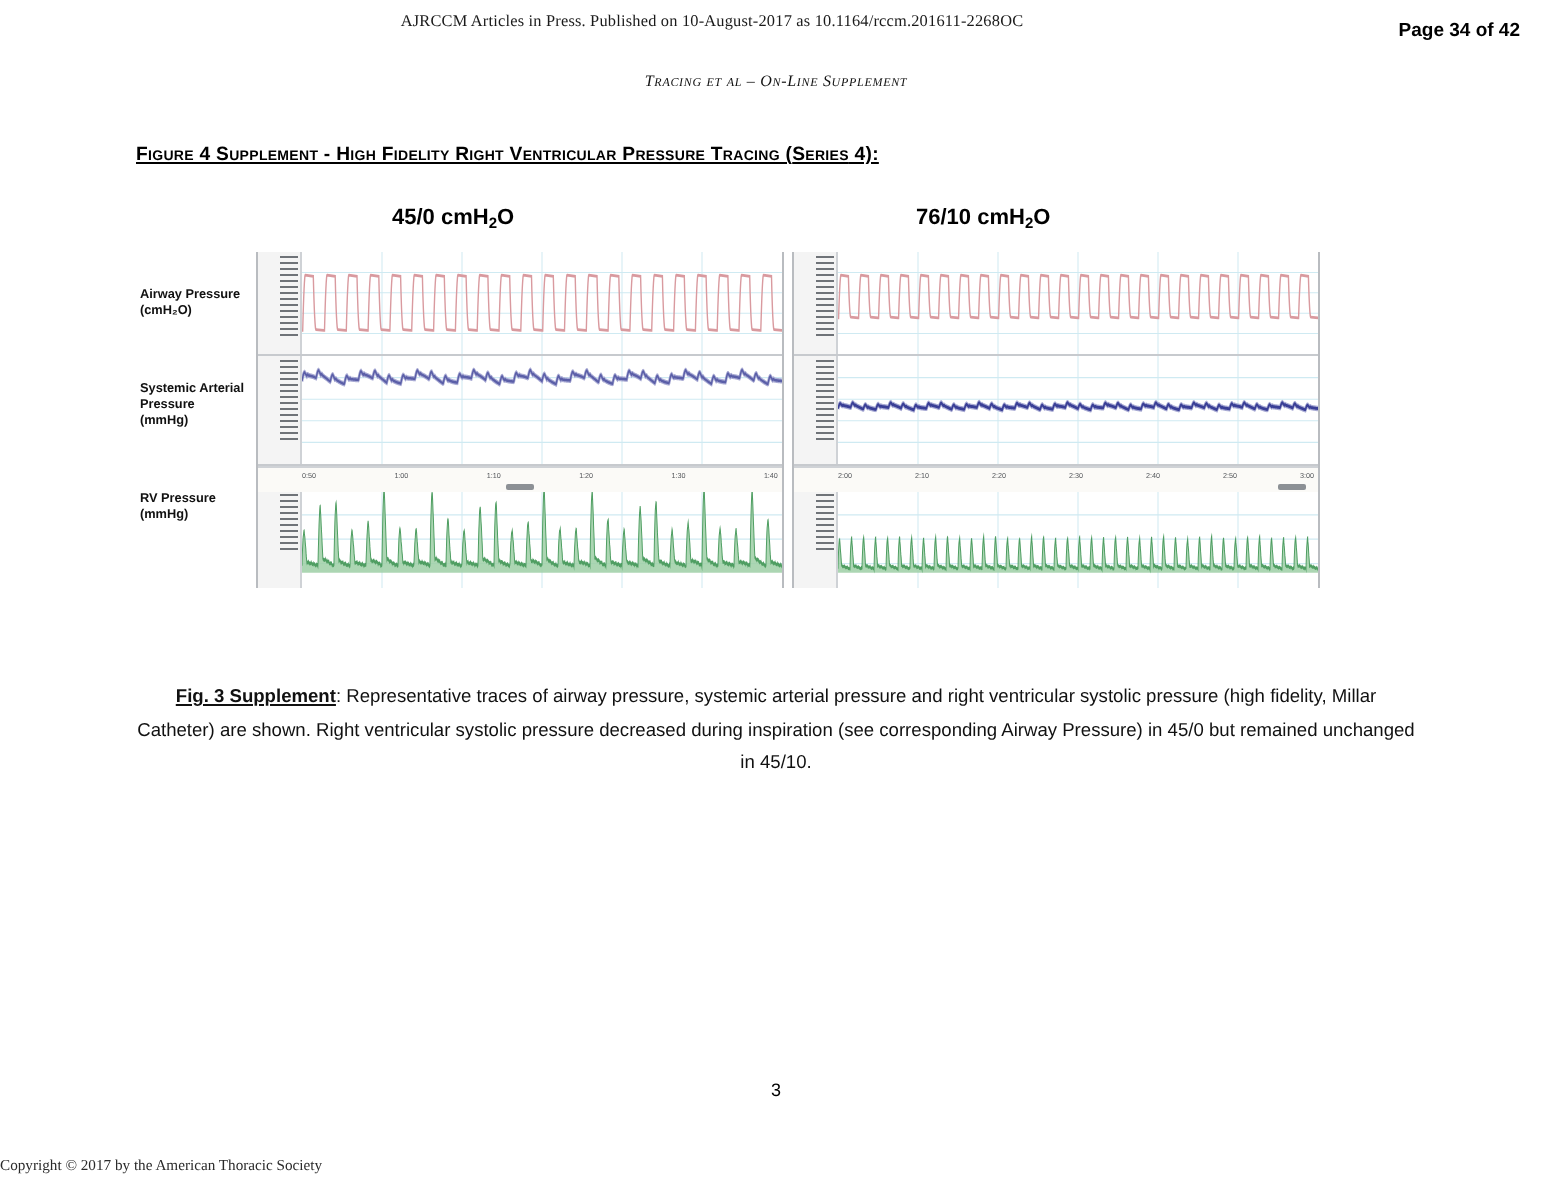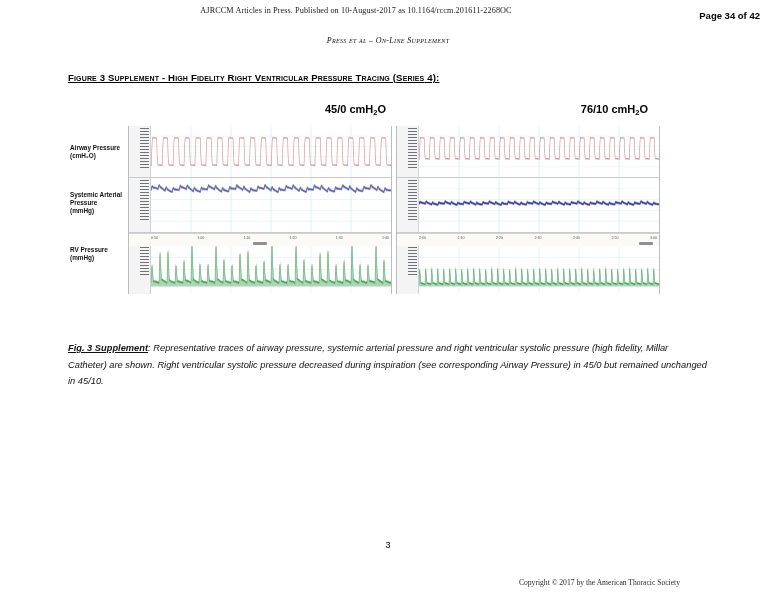--- a/index.html
+++ b/index.html
@@ -54,21 +54,21 @@
     white-space: nowrap;
   }
   .figure-title .ital { }
 
   
   .col-head {
     position: absolute; top: 103px;
     font-family: "Liberation Sans", sans-serif;
     font-size: 11px; font-weight: bold;
     color: #000;
-    text-align: right;
+    text-align: left;
   }
   #col-head-left  { left: 196px; width: 190px; }
   #col-head-right { left: 458px; width: 190px; }
   sub { font-size: 7.5px; vertical-align: -2px; }
 
   
   .row-label {
     position: absolute; left: 70px;
     width: 62px;
     font-family: "Liberation Sans", sans-serif;
@@ -163,52 +163,51 @@
 
   
   .caption {
     position: absolute;
     top: 340px; left: 68px;
     width: 640px;
     font-family: "Liberation Sans", sans-serif;
     font-size: 9.3px;
     line-height: 16.5px;
     color: #111;
-    text-align: left;
-    font-style: italic;
+    text-align: center;
   }
   .caption .lead {
     font-weight: bold;
     text-decoration: underline;
   }
 
   
   .page-folio {
     position: absolute; top: 540px; left: 0; width: 776px;
     text-align: center;
     font-family: "Liberation Sans", sans-serif;
     font-size: 9px;
     color: #000;
   }
   .copyright {
     position: absolute; top: 578px; left: 0; width: 680px;
-    text-align: right;
+    text-align: left;
     font-family: "Liberation Serif", serif;
     font-size: 7.6px;
     color: #2a2a2a;
   }
 </style>
 </head>
 <body>
 
 <div class="page-header">AJRCCM Articles in Press. Published on 10-August-2017 as 10.1164/rccm.201611-2268OC</div>
 <div class="page-number">Page 34 of 42</div>
-<div class="running-head">Press et al – On-Line Supplement</div>
-
-<div class="figure-title"><span>Figure 3 Supplement - High Fidelity Right Ventricular Pressure Tracing (</span><span class="ital">Series</span><span> 4):</span></div>
+<div class="running-head">Tracing et al – On-Line Supplement</div>
+
+<div class="figure-title"><span>Figure 4 Supplement - High Fidelity Right Ventricular Pressure Tracing (</span><span class="ital">Series</span><span> 4):</span></div>
 
 <div class="col-head" id="col-head-left"><span>45/0 cmH</span><sub>2</sub><span>O</span></div>
 
 <div class="col-head" id="col-head-right"><span>76/10 cmH</span><sub>2</sub><span>O</span></div>
 
 <div class="row-label" id="row-label-airway">
   <div>Airway Pressure</div>
   <div>(cmH₂O)</div>
 </div>
 <div class="row-label" id="row-label-arterial">

